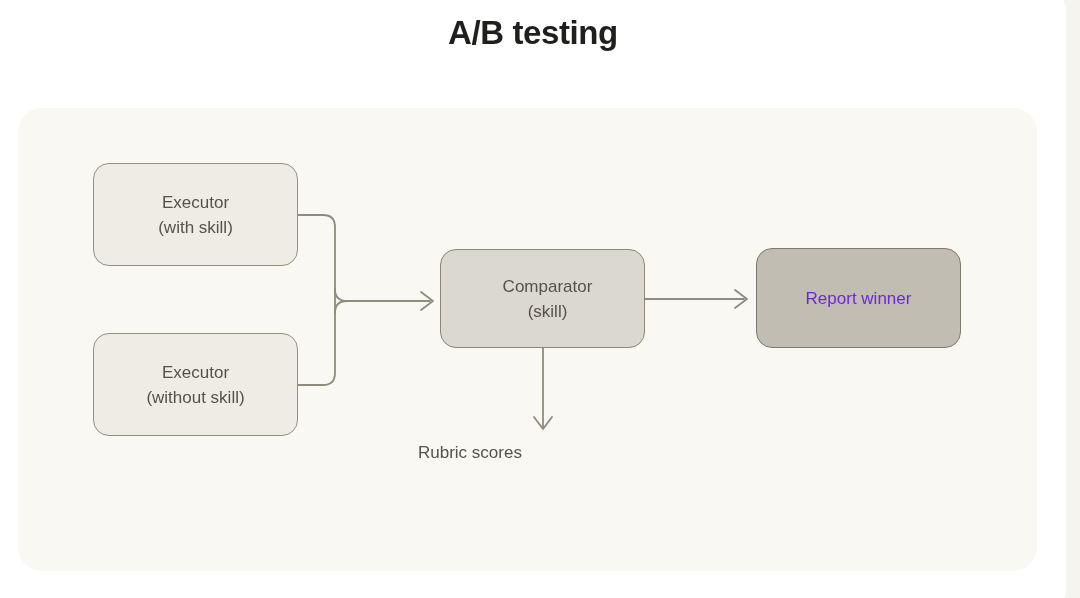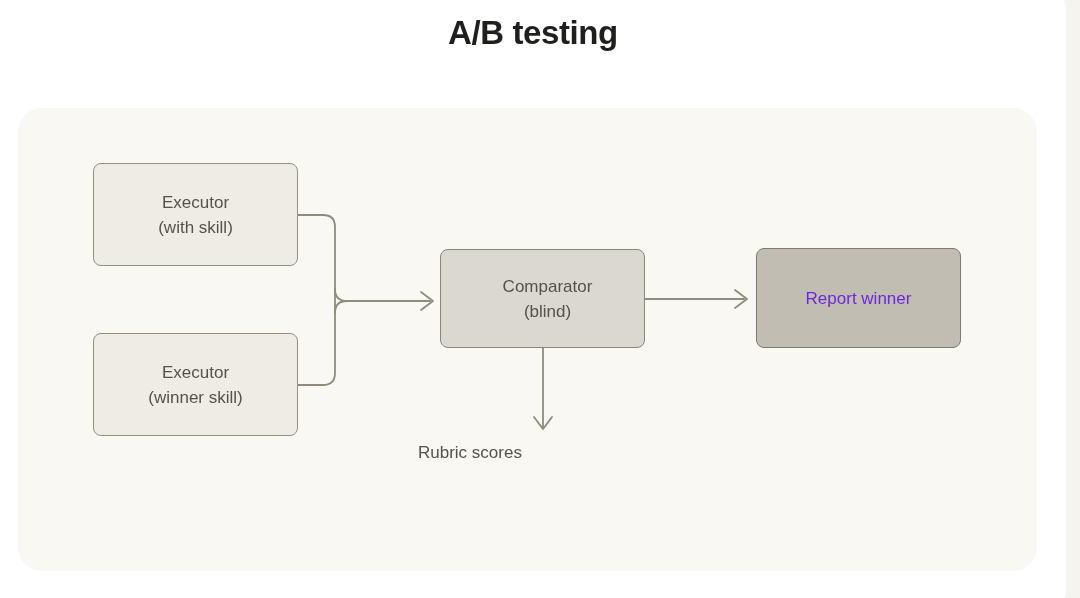--- a/index.html
+++ b/index.html
@@ -50,21 +50,21 @@
 
   
   .node {
     position: absolute;
     display: flex;
     flex-direction: column;
     align-items: center;
     justify-content: center;
     text-align: right;
     border: 1.6px solid #8f8b7d;
-    border-radius: 8px;
+    border-radius: 16px;
     font-size: 17px;
     line-height: 25px;
     color: #56524a;
   }
   .node span { display: block; }
   .node-exec-with    { left: 93px;  top: 175px; width: 205px; height: 103px; }
   .node-exec-without { left: 93px;  top: 345px; width: 205px; height: 103px; }
   .node-comparator   { left: 440px; top: 261px; width: 205px; height: 99px; padding-left: 10px; }
   .node-report       { left: 756px; top: 260px; width: 205px; height: 100px; color: #6d28d9; }
 
@@ -123,26 +123,26 @@
     </g>
   </svg>
 
   <div class="node node-exec-with" style="background: rgb(239, 236, 229); border-color: rgb(148, 144, 127);">
     <span>Executor</span>
     <span>(with skill)</span>
   </div>
 
   <div class="node node-exec-without" style="background: rgb(239, 236, 229); border-color: rgb(148, 144, 127);">
     <span>Executor</span>
-    <span>(winner skill)</span>
+    <span>(without skill)</span>
   </div>
 
   <div class="node node-comparator" style="background: rgb(219, 216, 207); border-color: rgb(138, 134, 120);">
     <span>Comparator</span>
-    <span>(blind)</span>
+    <span>(skill)</span>
   </div>
 
   <div class="node node-report" style="background: rgb(193, 189, 178); border-color: rgb(126, 122, 110);">
     <span>Report winner</span>
     <span></span>
   </div>
 
   <div class="output-label">
     <span>Rubric scores</span>
   </div>

